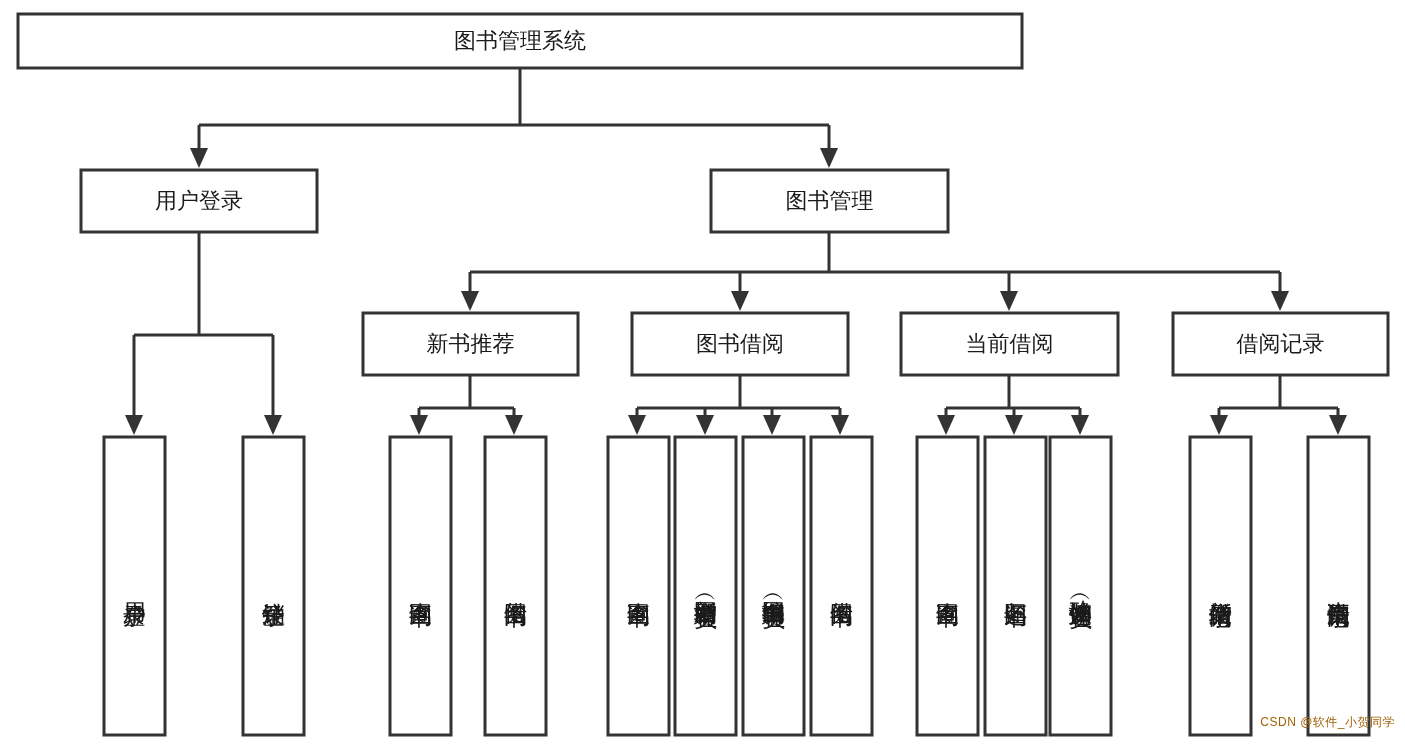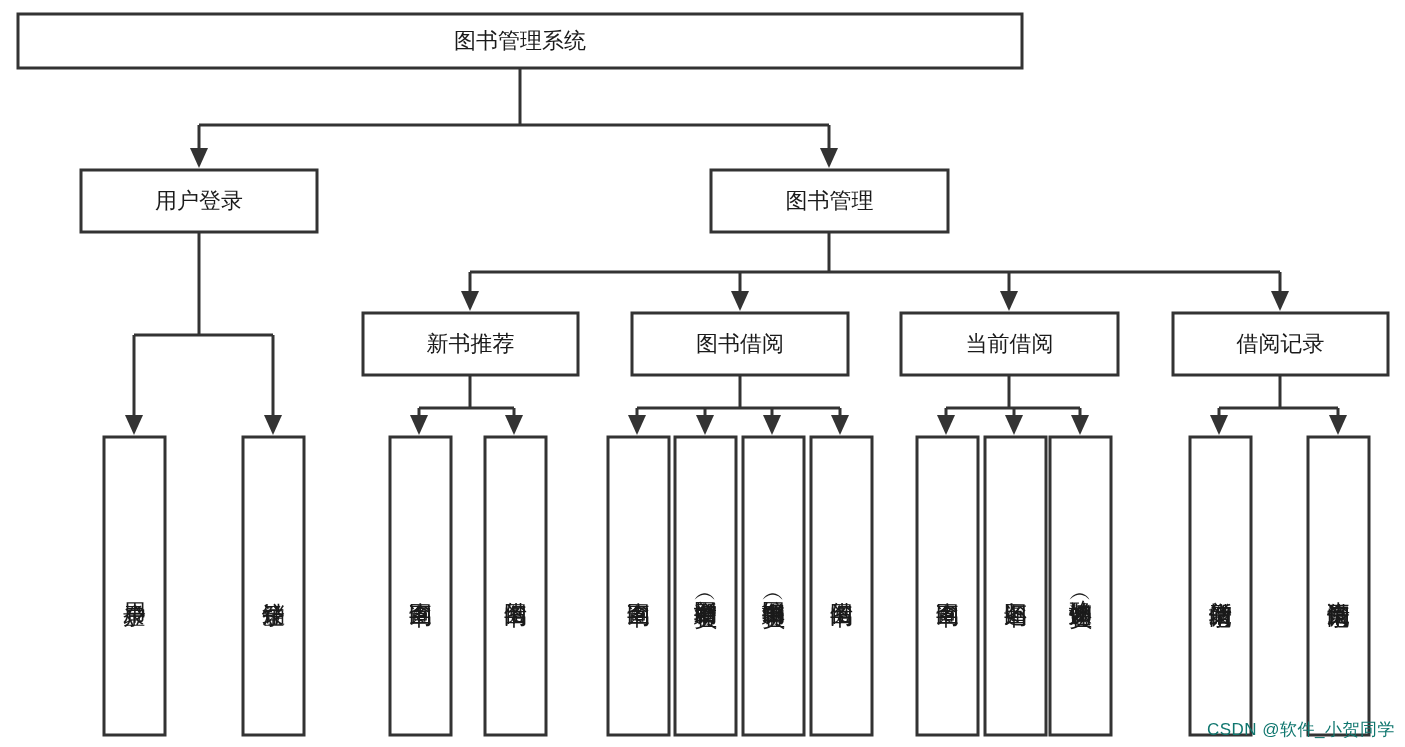--- a/index.html
+++ b/index.html
@@ -61,24 +61,24 @@
     align-items: center;
     justify-content: center;
     text-align: center;
     white-space: nowrap;
     pointer-events: none;
     user-select: none;
   }
   .watermark {
     position: absolute;
     right: 10px;
-    bottom: 6px;
+    bottom: 16px;
     font-family: "Liberation Sans", "DejaVu Sans", sans-serif;
-    font-size: 17px;
-    color: #0f766e;
+    font-size: 12px;
+    color: #a16207;
     letter-spacing: 0.5px;
     white-space: nowrap;
   }
 </style>
 </head>
 <body>
 
 <div id="diagram-root">
   <svg id="tree-svg" viewBox="0 0 1405 747">
     <g id="connectors-layer">

